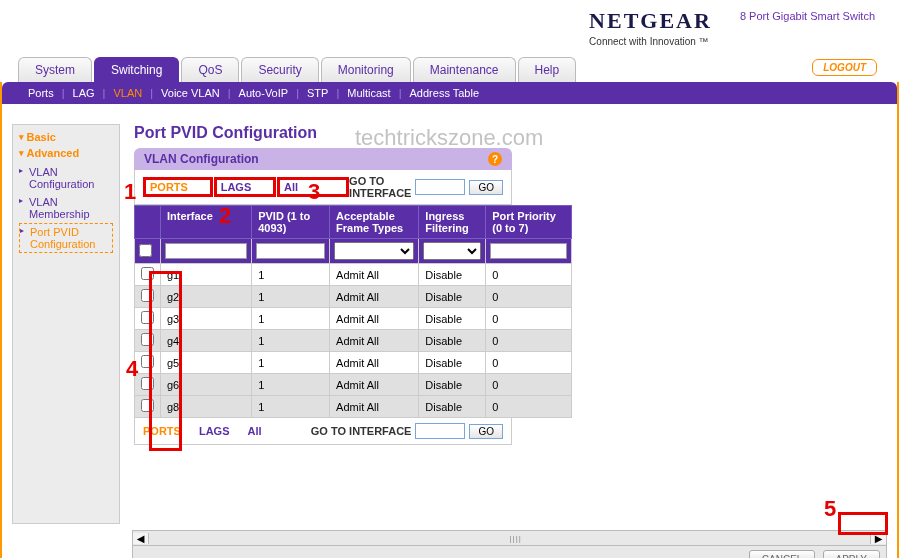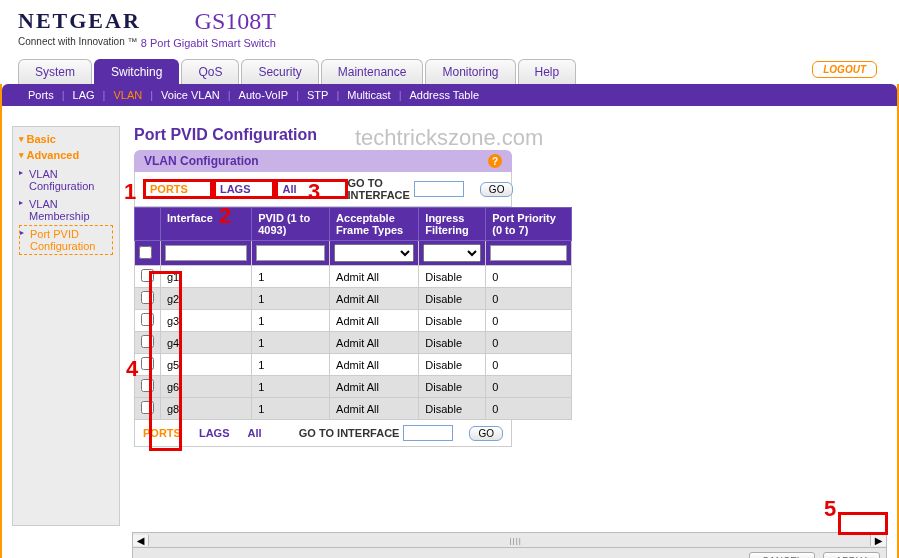--- a/index.html
+++ b/index.html
@@ -1,19 +1,19 @@
 <!DOCTYPE html>
 <html><head>
 <meta charset="utf-8">
 <style>
 * { box-sizing: border-box; margin: 0; padding: 0; }
 body { font-family: Arial, sans-serif; font-size: 11px; background: #fff; width: 899px; height: 558px; overflow: hidden; position: relative; }
 
 
-.header { display: flex; justify-content: flex-start; align-items: flex-start; padding: 8px 24px 4px 18px; }
+.header { display: flex; justify-content: flex-end; align-items: flex-start; padding: 8px 24px 4px 18px; gap: 28px; }
 .logo-block { }
 .logo { font-family: Georgia, serif; font-size: 22px; font-weight: bold; letter-spacing: 2px; color: #1a1a4a; }
 .tagline { font-size: 10px; color: #333; margin-top: 2px; }
 .model-block { text-align: right; }
 .model { font-family: Georgia, serif; font-size: 24px; color: #6b2fb3; }
 .model-desc { font-size: 11px; color: #6b2fb3; margin-top: 2px; }
 
 
 .tabrow { display: flex; align-items: flex-end; padding: 0 18px; margin-top: 6px; position: relative; }
 .tab { background: linear-gradient(#fafafa,#e6e6e6); border: 1px solid #bbb; border-bottom: none; border-radius: 6px 6px 0 0; padding: 5px 16px; margin-right: 2px; color: #5a2ea6; font-size: 12px; cursor: pointer; }
@@ -42,21 +42,21 @@
 .page-title { color: #5a2ea6; font-size: 16px; font-weight: bold; margin-bottom: 6px; }
 
 .panel-header { background: #c9b3e6; color: #5a2ea6; font-weight: bold; font-size: 12px; padding: 4px 10px; border-radius: 6px 6px 0 0; width: 378px; display: flex; justify-content: space-between; align-items: center; }
 .help-icon { background: #ff8c00; color: #fff; border-radius: 50%; width: 14px; height: 14px; display: inline-flex; align-items: center; justify-content: center; font-size: 10px; cursor: pointer; }
 
 .filterbar { background: #fff; border: 1px solid #ccc; border-top: none; width: 378px; padding: 5px 8px; display: flex; align-items: center; font-size: 11px; }
 .filterbar .flink { color: #5a2ea6; font-weight: bold; margin-right: 18px; cursor: pointer; }
 .filterbar .flink.active { color: #ff8c00; }
 .filterbar .goto-label { font-weight: bold; color: #333; margin-left: auto; margin-right: 4px; }
 .filterbar input[type=text] { width: 50px; border: 1px solid #7aa5d6; height: 16px; padding: 0 2px; }
-.go-btn { border: 1px solid #7aa5d6; border-radius: 6px; background: linear-gradient(#fff,#e6e6e6); padding: 1px 8px; margin-left: 16px; font-size: 10px; cursor: pointer; }
+.go-btn { border: 1px solid #7aa5d6; border-radius: 0; background: linear-gradient(#fff,#e6e6e6); padding: 1px 8px; margin-left: 4px; font-size: 10px; cursor: pointer; }
 
 
 .grid { border-collapse: collapse; width: 438px; font-size: 11px; }
 .grid th { background: #5a2ea6; color: #fff; font-weight: bold; text-align: left; padding: 4px 6px; border: 1px solid #7a5bc2; vertical-align: top; }
 .grid th.first { width: 22px; }
 .grid td { border: 1px solid #ccc; padding: 3px 6px; }
 .grid tr.filter-row td { background: #5a2ea6; padding: 3px 4px; }
 .grid tr.filter-row input.txt { width: 100%; height: 16px; border: 1px solid #999; }
 .grid tr.filter-row select { width: 100%; height: 18px; }
 .grid tr.even td { background: #e0e0e0; }
@@ -86,32 +86,31 @@
 </style>
 </head>
 <body>
 
 <div class="header">
   <div class="logo-block">
     <div class="logo">NETGEAR</div>
     <div class="tagline">Connect with Innovation ™</div>
   </div>
   <div class="model-block">
-    <div class="model">GS108T</div>
     <div class="model-desc">8 Port Gigabit Smart Switch</div>
   </div>
 </div>
 
 <div class="tabrow">
   <div class="tab">System</div>
   <div class="tab active">Switching</div>
   <div class="tab">QoS</div>
   <div class="tab">Security</div>
+  <div class="tab">Monitoring</div>
   <div class="tab">Maintenance</div>
-  <div class="tab">Monitoring</div>
   <div class="tab">Help</div>
   <div class="logout">LOGOUT</div>
 </div>
 
 <div class="orange-frame">
 
 <div class="subnav">
   <a>Ports</a>
       <span class="sep">|</span>
   <a>LAG</a>

